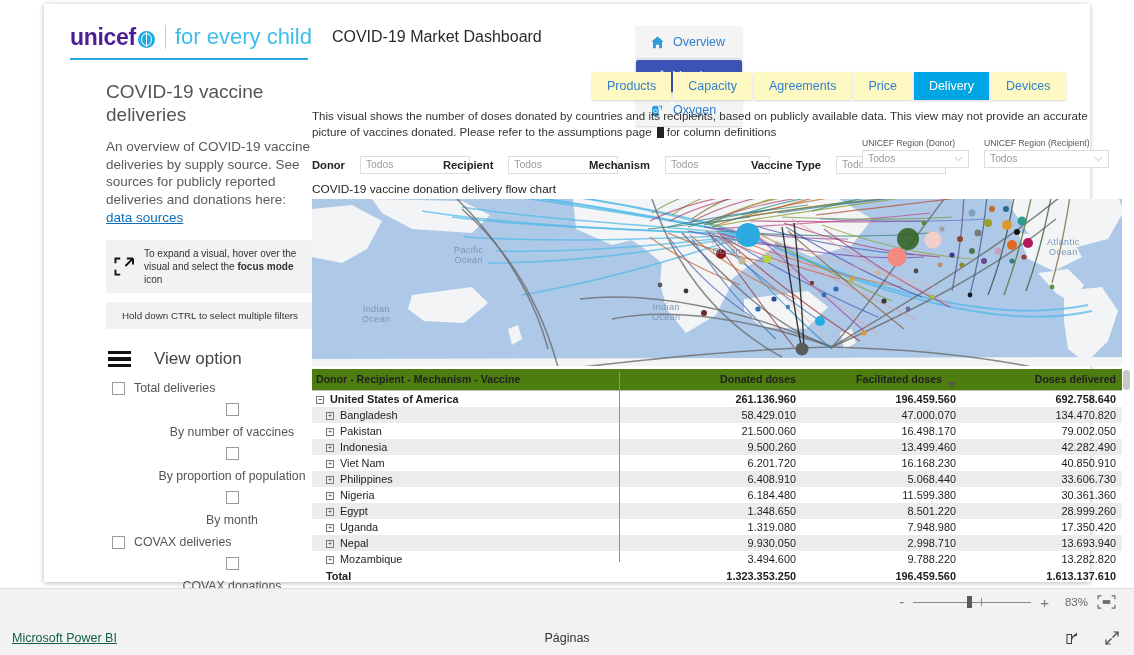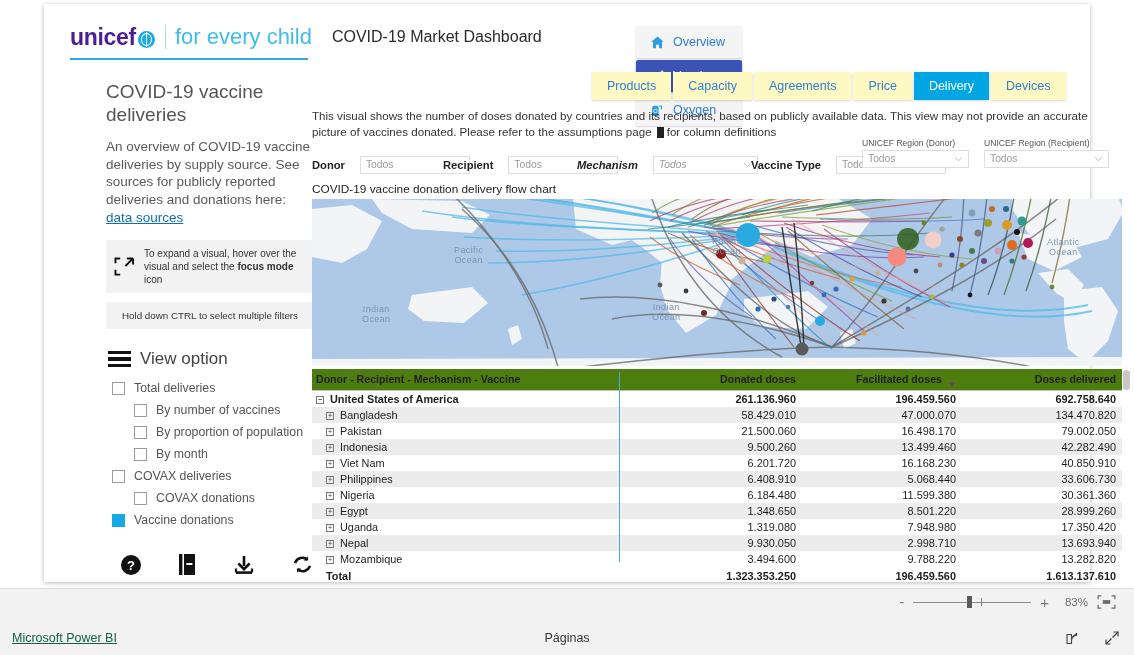--- a/index.html
+++ b/index.html
@@ -68,26 +68,26 @@
   .side-p a{color:#0d6fb8;text-decoration:underline;}
   .hint-box{
     background:#f2f2f2;padding:7px 8px;display:flex;align-items:center;gap:9px;margin-bottom:9px;
   }
   .hint-box .focus-ic{flex:0 0 auto;width:21px;height:19px;}
   .hint-txt{font-size:10px;color:#333;line-height:1.3;}
   .hint-txt b{font-weight:bold;}
   .hint-box2{
     background:#f2f2f2;padding:8px 8px;text-align:center;font-size:9.8px;color:#333;margin-bottom:20px;
   }
-  .view-head{display:flex;align-items:center;gap:9px;margin:6px 0 12px 2px;}
+  .view-head{display:flex;align-items:center;gap:23px;margin:6px 0 12px 2px;}
   .burger{width:23px;height:16px;display:flex;flex-direction:column;justify-content:space-between;}
   .burger i{display:block;height:3.4px;background:#111;border-radius:0;}
   .view-title{font-size:17px;color:#444;}
   .opt{display:flex;align-items:center;gap:9px;margin:0 0 8px 6px;font-size:12.3px;color:#555;cursor:pointer;}
-  .opt.ind{margin-left:28px;}
+  .opt.ind{margin-left:44px;flex-direction:column;}
   .cbox{width:13px;height:13px;border:1.4px solid #9a9a9a;background:#fff;flex:0 0 auto;box-sizing:border-box;}
   .cbox.on{background:#17A9E6;border-color:#17A9E6;}
   .side-icons{display:flex;gap:36px;margin:26px 0 0 14px;align-items:center;}
   .side-icons svg{display:block;cursor:pointer;}
 
   
   .main{position:absolute;left:268px;top:104px;width:812px;}
   .desc{font-size:11.6px;color:#333;line-height:1.42;width:800px;}
   .inline-book{display:inline-block;width:9px;height:11px;background:#222;position:relative;top:2px;margin:0 3px;
     border-left:2px solid #fff;box-sizing:border-box;}
@@ -333,21 +333,21 @@
         </div>
         <div class="fgrp" style="left:131px;top:10px;">
           <span class="flabel">Recipient</span>
           <div class="fsel" style="width:110px;">
             <span>Todos</span>
             <svg class="caret" viewBox="0 0 10 7">
                 <path d="M1 1.5 5 5.5 9 1.5" stroke="#b0b0b0" stroke-width="1" fill="none"></path>
               </svg>
           </div>
         </div>
-        <div class="fgrp" style="left:265px;top:10px;font-style:italic;">
+        <div class="fgrp" style="left:277px;top:10px;">
           <span class="flabel">Mechanism</span>
           <div class="fsel" style="width:105px;">
             <span>Todos</span>
             <svg class="caret" viewBox="0 0 10 7">
                 <path d="M1 1.5 5 5.5 9 1.5" stroke="#b0b0b0" stroke-width="1" fill="none"></path>
               </svg>
           </div>
         </div>
         <div class="fgrp" style="left:439px;top:10px;">
           <span class="flabel">Vaccine Type</span>

